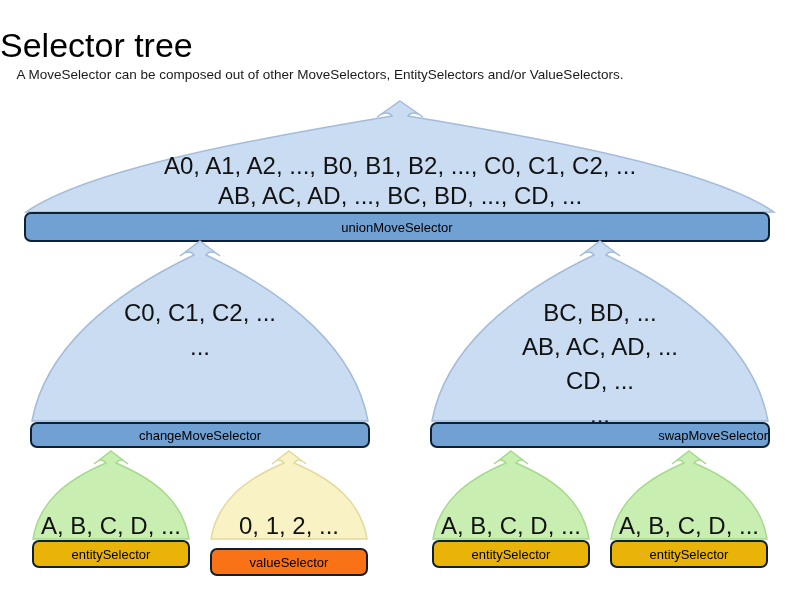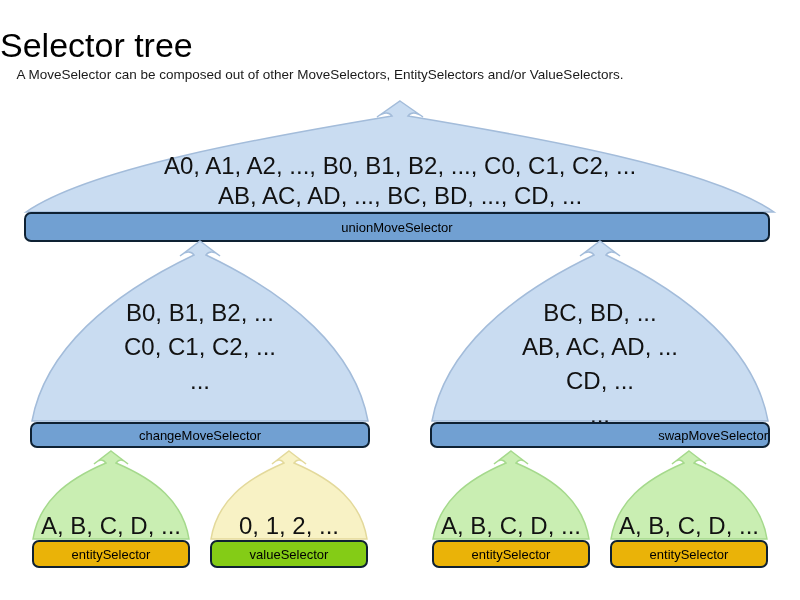--- a/index.html
+++ b/index.html
@@ -9,21 +9,21 @@
   .title{width:800px;top:26px;left:0;font-size:34px;color:#000;}
   .subtitle{width:640px;top:67px;left:0;text-align:center;font-size:13.5px;color:#1a1a1a;}
   svg.dome{display:block;}
   .dome-blue path{fill:#c9dcf1;stroke:#a3bcda;stroke-width:1.5;}
   .dome-green path{fill:#c9eeb2;stroke:#a5d98c;stroke-width:1.5;}
   .dome-yellow path{fill:#f8f2c5;stroke:#e3d99b;stroke-width:1.5;}
   .bar{position:absolute;border:2px solid #0e2133;border-radius:7px;box-sizing:border-box;
        display:flex;align-items:center;justify-content:center;font-size:13px;color:#000;}
   .bar-blue{background:#71a0d2;}
   .bar-green{background:#eab308;}
-  .bar-yellow{background:#84cc16;}
+  .bar-yellow{background:#f97316;margin-top:8px;}
   .cloudtext{position:absolute;text-align:center;font-size:24px;color:#111;}
   .lh30 div{line-height:30px;}
   .lh34 div{line-height:34px;}
 </style>
 </head>
 <body>
 
 <div class="stage">
 
   <div class="abs title">Selector tree</div>
@@ -37,21 +37,20 @@
     <div>AB, AC, AD, ..., BC, BD, ..., CD, ...</div>
   </div>
   <div class="bar bar-blue" style="left:24px;top:212px;width:746px;height:30px;">
     <span>unionMoveSelector</span>
   </div>
 
   <svg class="abs dome dome-blue" style="left:30px;top:240px;" width="340" height="182" viewBox="0 0 340 182">
     <path d="M 170,1 L 190,16 C 184,11 179,11 176,15 C 260,55 325,110 338,181 L 2,181 C 15,110 80,55 164,15 C 161,11 156,11 150,16 Z" fill="#c9dcf1"></path>
   </svg>
   <div class="abs cloudtext lh34" style="left:30px;top:296px;width:340px;">
-    <div>B0, B1, B2, ...</div>
     <div>C0, C1, C2, ...</div>
     <div>...</div>
   </div>
   <div class="bar bar-blue" style="left:30px;top:422px;width:340px;height:26px;">
     <span>changeMoveSelector</span>
   </div>
 
   <svg class="abs dome dome-blue" style="left:430px;top:240px;" width="340" height="182" viewBox="0 0 340 182">
     <path d="M 170,1 L 190,16 C 184,11 179,11 176,15 C 260,55 325,110 338,181 L 2,181 C 15,110 80,55 164,15 C 161,11 156,11 150,16 Z" fill="#c9dcf1"></path>
   </svg>

